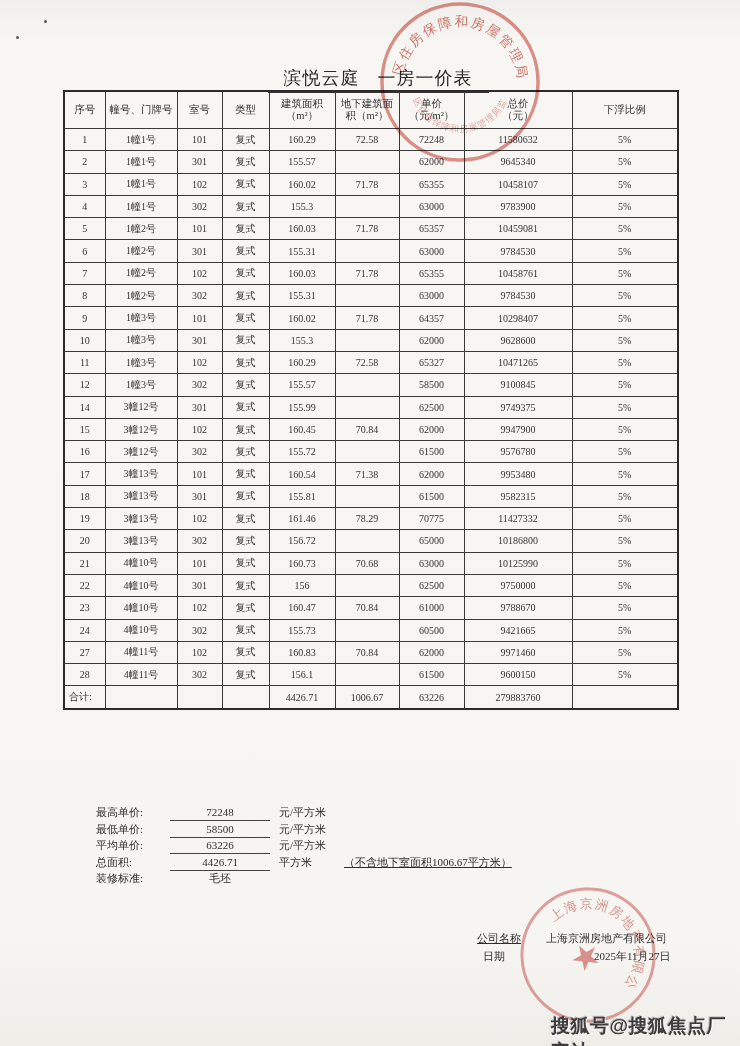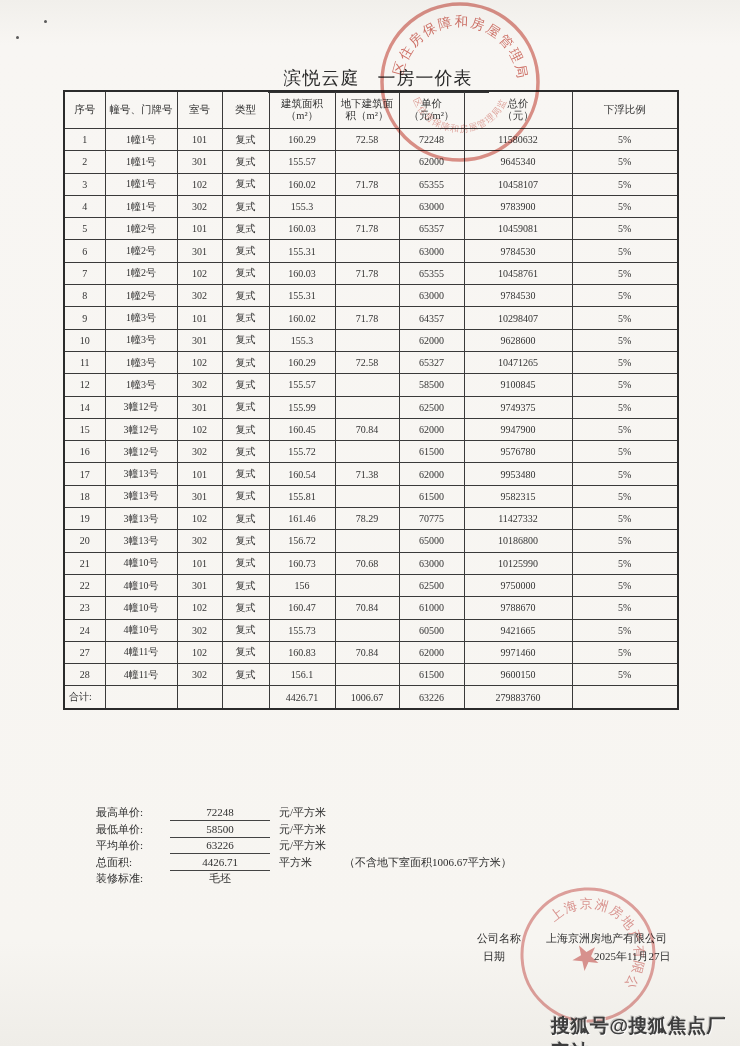--- a/index.html
+++ b/index.html
@@ -22,21 +22,21 @@
   table.price tbody td{height:21.3px;}
   table.price tr.total-row td{height:22px;margin-left:16px;}
   table.price td.cell-label{text-align:left;padding-left:4px;}
   .summary{position:absolute;left:96px;top:805px;font-size:11px;}
   .summary .sline{position:relative;height:16.6px;line-height:15px;}
   .summary .slabel{display:inline-block;width:72px;}
   .summary .svalue{display:inline-block;width:100px;border-bottom:1.2px solid #444;
     text-align:center;margin-left:2px;}
   .summary .svalue.nounder{border-bottom:none;}
   .summary .sunit{display:inline-block;margin-left:9px;}
-  .summary .snote{position:absolute;left:248px;top:0;white-space:nowrap;}
+  .summary .snote{position:absolute;left:248px;top:0;white-space:nowrap;text-decoration:underline;}
   .footer-item{position:absolute;font-size:11px;color:#2f2f2f;white-space:nowrap;}
   .watermark{position:absolute;left:551px;top:1013px;font-family:"Liberation Sans","DejaVu Sans",sans-serif;
     font-weight:bold;font-size:19px;letter-spacing:0.5px;color:#3d3d3d;
     text-shadow:1px 1px 0 rgba(255,255,255,0.7), -1px -1px 0 rgba(120,120,120,0.35);}
   .stamp{position:absolute;pointer-events:none;mix-blend-mode:multiply;}
 </style>
 </head>
 <body>
 
 <div class="page">
@@ -380,21 +380,21 @@
   </svg>
 
   <div class="summary">
       <div class="sline"><span class="slabel">最高单价:</span><span class="svalue">72248</span><span class="sunit">元/平方米</span></div>
       <div class="sline"><span class="slabel">最低单价:</span><span class="svalue">58500</span><span class="sunit">元/平方米</span></div>
       <div class="sline"><span class="slabel">平均单价:</span><span class="svalue">63226</span><span class="sunit">元/平方米</span></div>
       <div class="sline"><span class="slabel">总面积:</span><span class="svalue">4426.71</span><span class="sunit">平方米</span><span class="snote">（不含地下室面积1006.67平方米）</span></div>
       <div class="sline"><span class="slabel">装修标准:</span><span class="svalue nounder">毛坯</span></div>
     </div>
 
-  <span class="footer-item" style="left:477px;top:931px;">公司名称</span>
+  <span class="footer-item" style="left:477px;top:931px;text-decoration:underline;">公司名称</span>
   <span class="footer-item" style="left:546px;top:931px;">上海京洲房地产有限公司</span>
   <span class="footer-item" style="left:483px;top:949px;">日期</span>
   <span class="footer-item" style="left:594px;top:949px;">2025年11月27日</span>
 
   <svg class="stamp" style="left:518px;top:885px;" width="140" height="140" viewBox="0 0 140 140">
     <defs>
         <path id="arcBottom" d="M 23,70 A 47,47 0 1 1 117,70"></path>
       </defs>
     <g transform="rotate(42 70 70)">
       <circle cx="70" cy="70" r="66" fill="none" stroke="#d87f7c" stroke-width="3" opacity="0.7"></circle>

